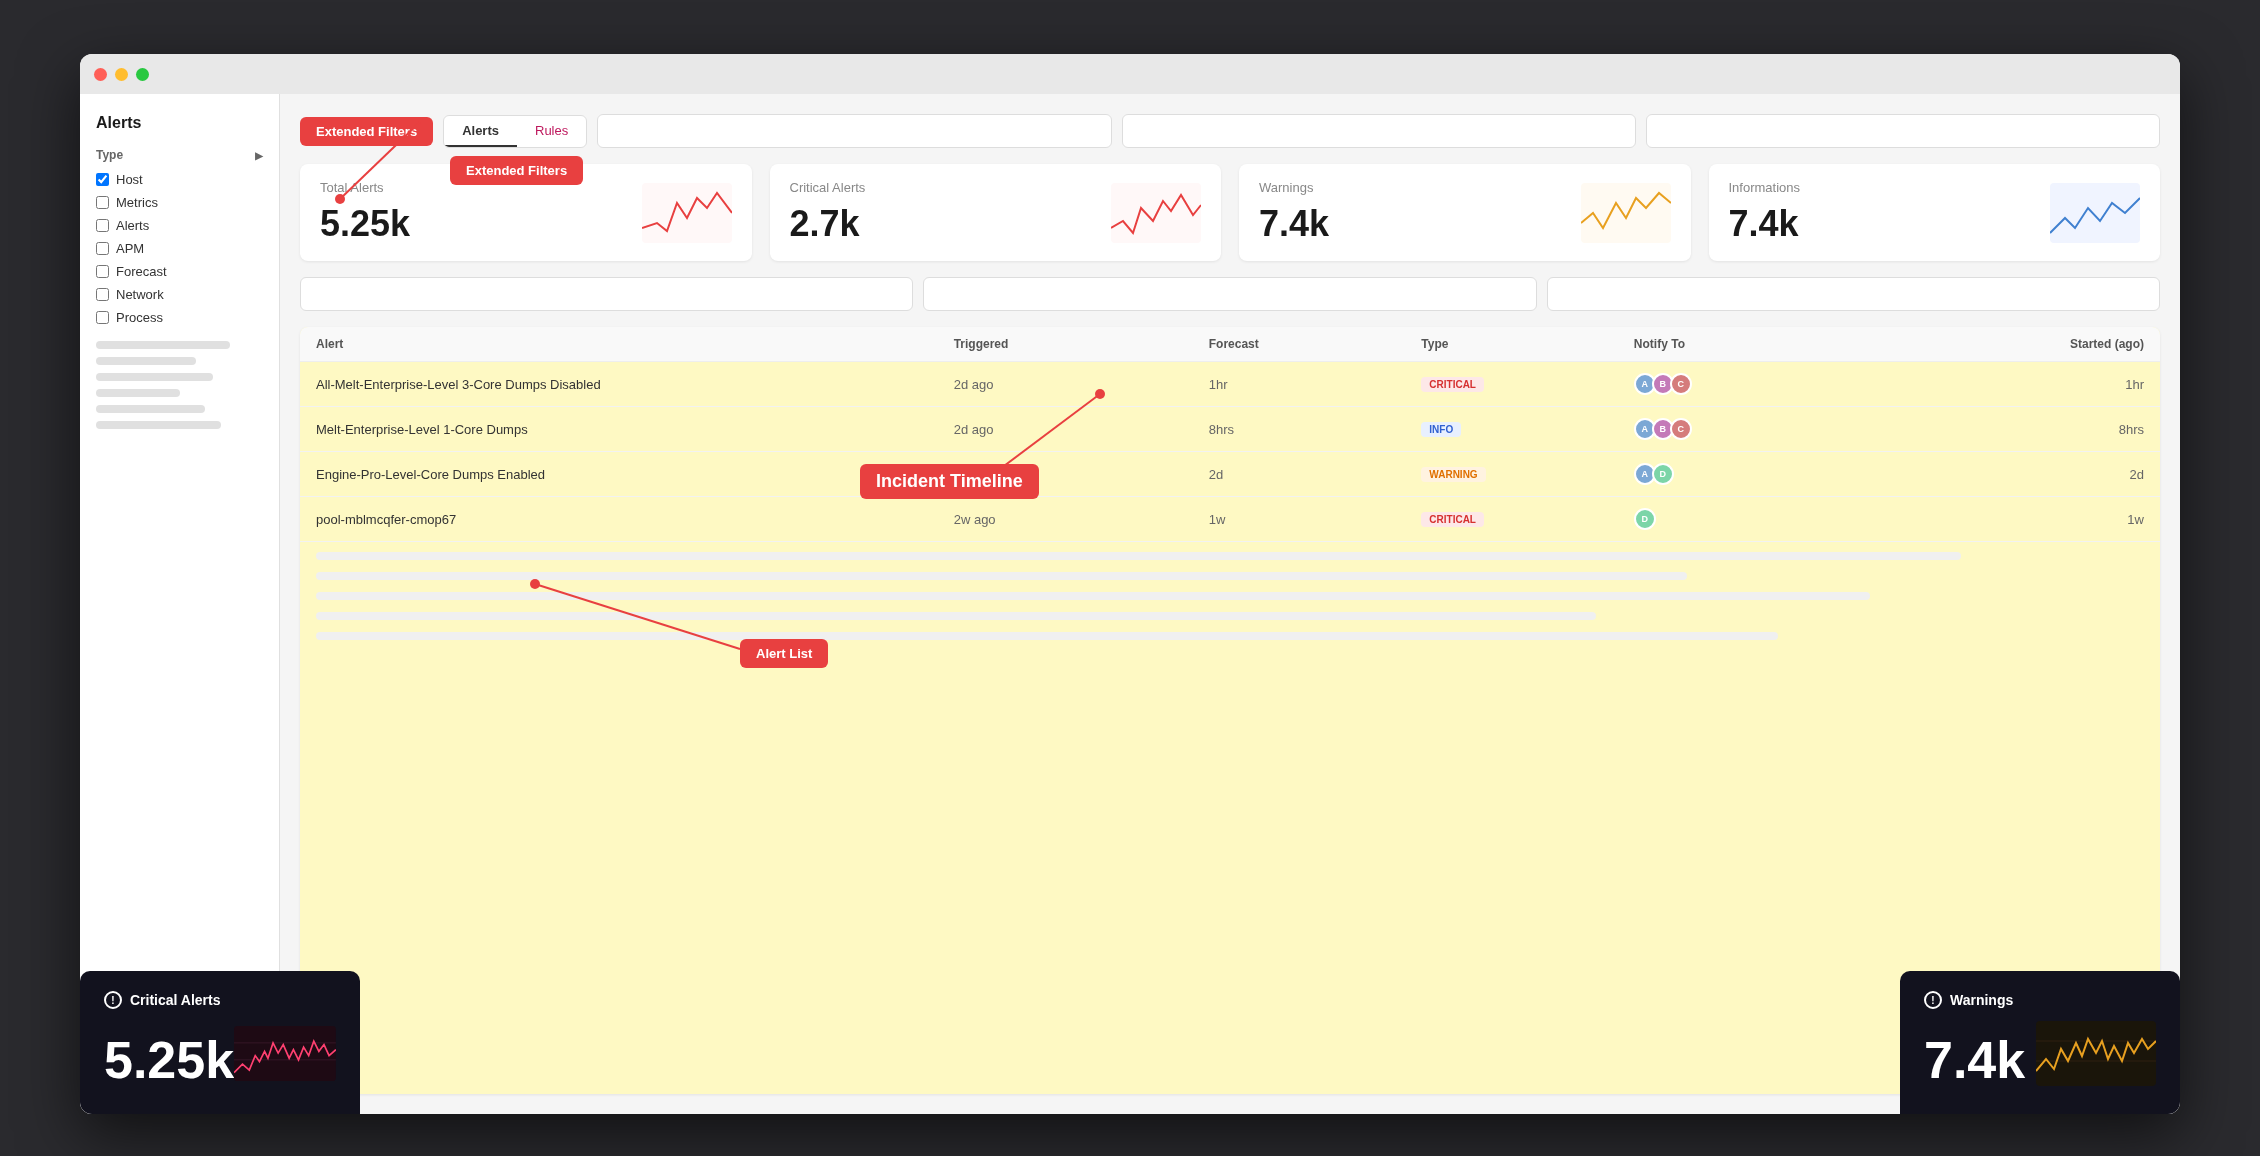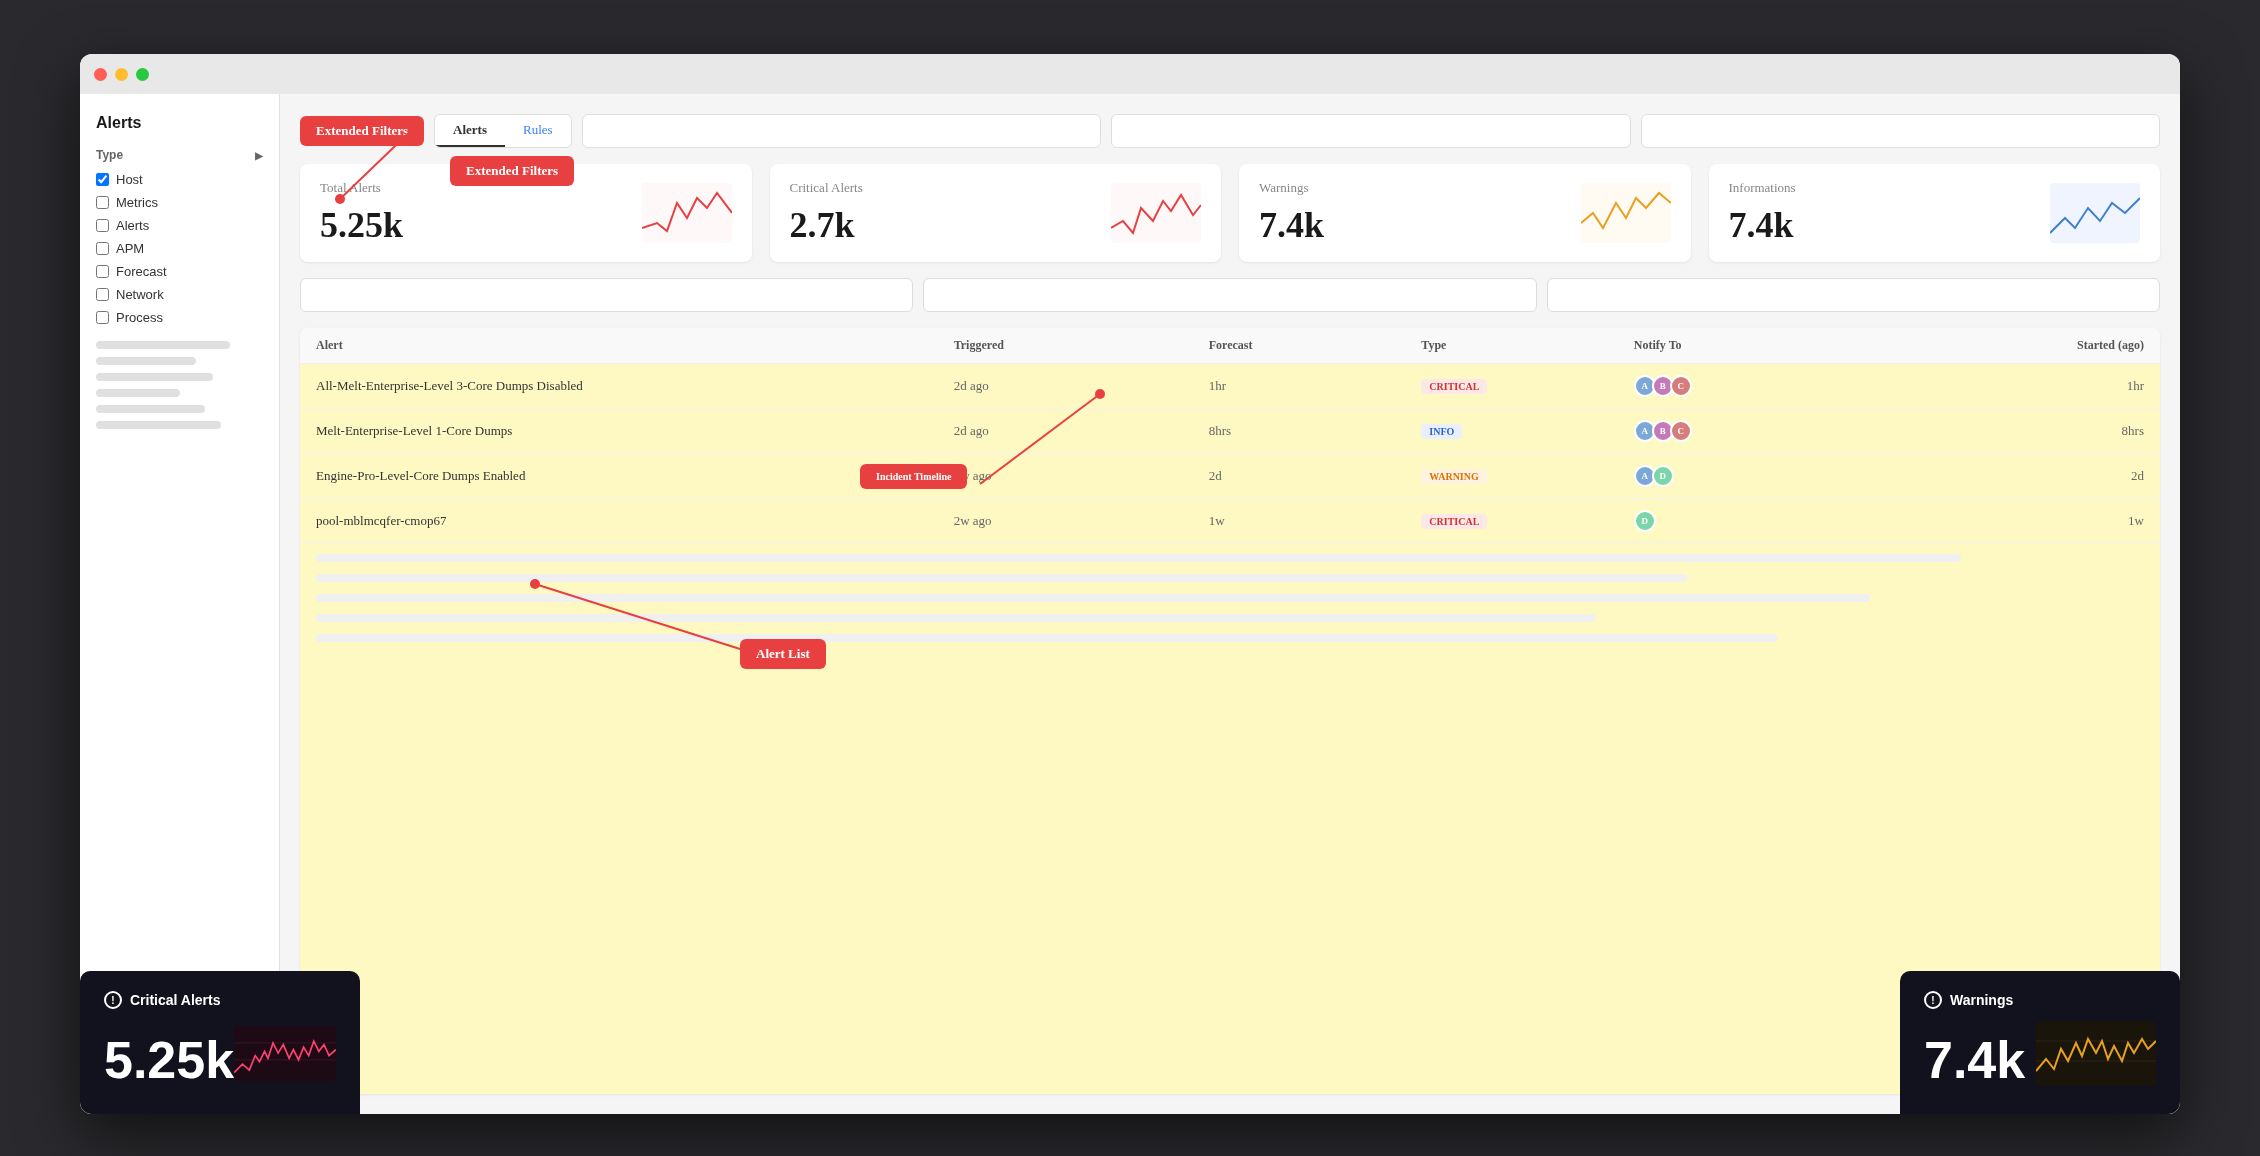--- a/index.html
+++ b/index.html
@@ -117,21 +117,21 @@
       background: #fff;
       border-radius: 6px;
       border: 1px solid #ddd;
       overflow: hidden;
     }
     .filter-tab {
       padding: 7px 18px;
       font-size: 13px;
       cursor: pointer;
       border-bottom: 2px solid transparent;
-      color: #3b82f6;
+      color: #be185d;
     }
     .filter-tab.active {
       color: #333;
       border-bottom: 2px solid #333;
       font-weight: 600;
     }
     .search-bars {
       display: flex;
       gap: 10px;
       flex: 1;
@@ -309,21 +309,21 @@
       <div style="margin-top:16px;">
         <div class="sidebar-skeleton" style="width:80%"></div>
         <div class="sidebar-skeleton" style="width:60%"></div>
         <div class="sidebar-skeleton" style="width:70%"></div>
         <div class="sidebar-skeleton" style="width:50%"></div>
         <div class="sidebar-skeleton" style="width:65%"></div>
         <div class="sidebar-skeleton" style="width:75%"></div>
       </div>
     </div>
 
-    <div class="content-area" style="position:relative;font-family:Liberation Serif, serif;">
+    <div class="content-area" style="position:relative;">
 
       <div class="top-bar" style="position:relative; z-index:10;">
         <div class="extended-filters-badge">Extended Filters</div>
         <div class="filter-tabs">
           <div class="filter-tab active">Alerts</div>
           <div class="filter-tab">Rules</div>
         </div>
         <div class="search-bars">
           <div class="search-bar"></div>
           <div class="search-bar"></div>
@@ -477,21 +477,21 @@
         <line x1="820" y1="300" x2="700" y2="390" stroke="#e84040" stroke-width="2"></line>
         <circle cx="820" cy="300" r="5" fill="#e84040"></circle>
 
         <line x1="255" y1="490" x2="460" y2="555" stroke="#e84040" stroke-width="2"></line>
         <circle cx="255" cy="490" r="5" fill="#e84040"></circle>
       </svg>
 
       <div style="position:absolute; top:62px; left:170px; background:#e84040; color:#fff; font-size:13px; font-weight:700; padding:7px 16px; border-radius:6px; z-index:30; pointer-events:none;">
         <span>Extended Filters</span>
       </div>
-      <div style="position:absolute; top:370px; left:580px; background:#e84040; color:#fff; font-size:10px; font-weight:700; padding:7px 16px; border-radius:6px; z-index:30; pointer-events:none;">
+      <div style="position:absolute; top:370px; left:580px; background:#e84040; color:#fff; font-size:18px; font-weight:700; padding:7px 16px; border-radius:6px; z-index:30; pointer-events:none;">
         <span>Incident Timeline</span>
       </div>
       <div style="position:absolute; top:545px; left:460px; background:#e84040; color:#fff; font-size:13px; font-weight:700; padding:7px 16px; border-radius:6px; z-index:30; pointer-events:none;">
         <span>Alert List</span>
       </div>
 
     </div>
   </div>
 
   <div style="position:absolute; bottom:0; left:0; right:0; display:flex; justify-content:space-between; padding:0; pointer-events:none; z-index:40;">

